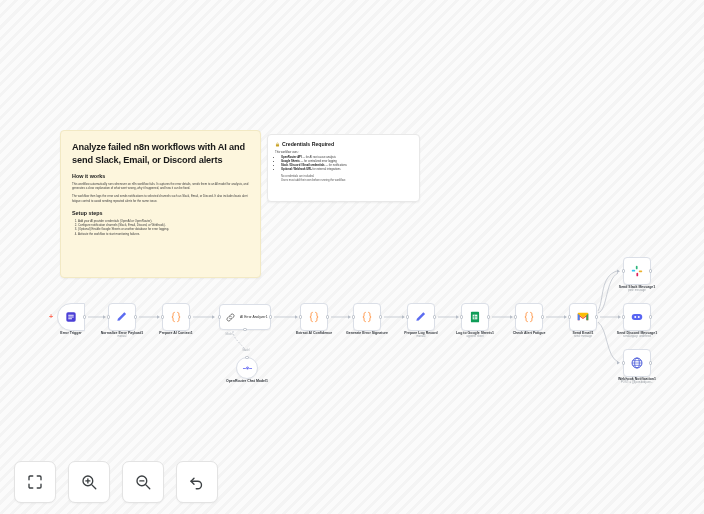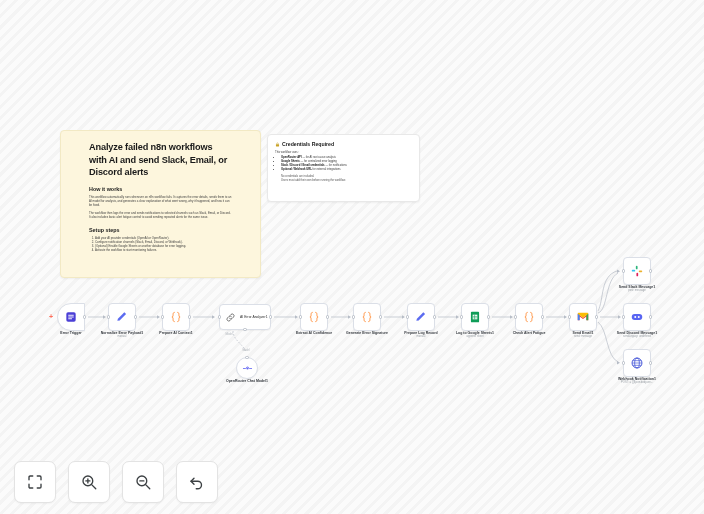--- a/index.html
+++ b/index.html
@@ -26,21 +26,21 @@
     position: absolute;
     background: #fdf6dd;
     border: 1px solid #f0e6bd;
     border-radius: 4px;
     box-shadow: 0 1px 2px rgba(0,0,0,0.05);
     padding: 8px 9px;
   }
   .sticky--yellow { background: #fdf6dd; border-color: #f2e9c4; }
   .sticky--white  { background: #ffffff; border-color: #e8e8e8; }
 
-  #note-main  { left: 60px;  top: 130px;  width: 201px; height: 148px; padding: 10px 28px; }
+  #note-main  { left: 60px;  top: 130px;  width: 201px; height: 148px; padding: 10px 11px; }
   #note-creds { left: 267px; top: 134px;  width: 153px; height: 68px;  padding: 6px 7px; }
 
   .note-title {
     font-size: 9.2px;
     font-weight: bold;
     line-height: 12.5px;
     color: #1a1a1a;
     margin: 0 0 7px 0;
     letter-spacing: -0.15px;
   }

